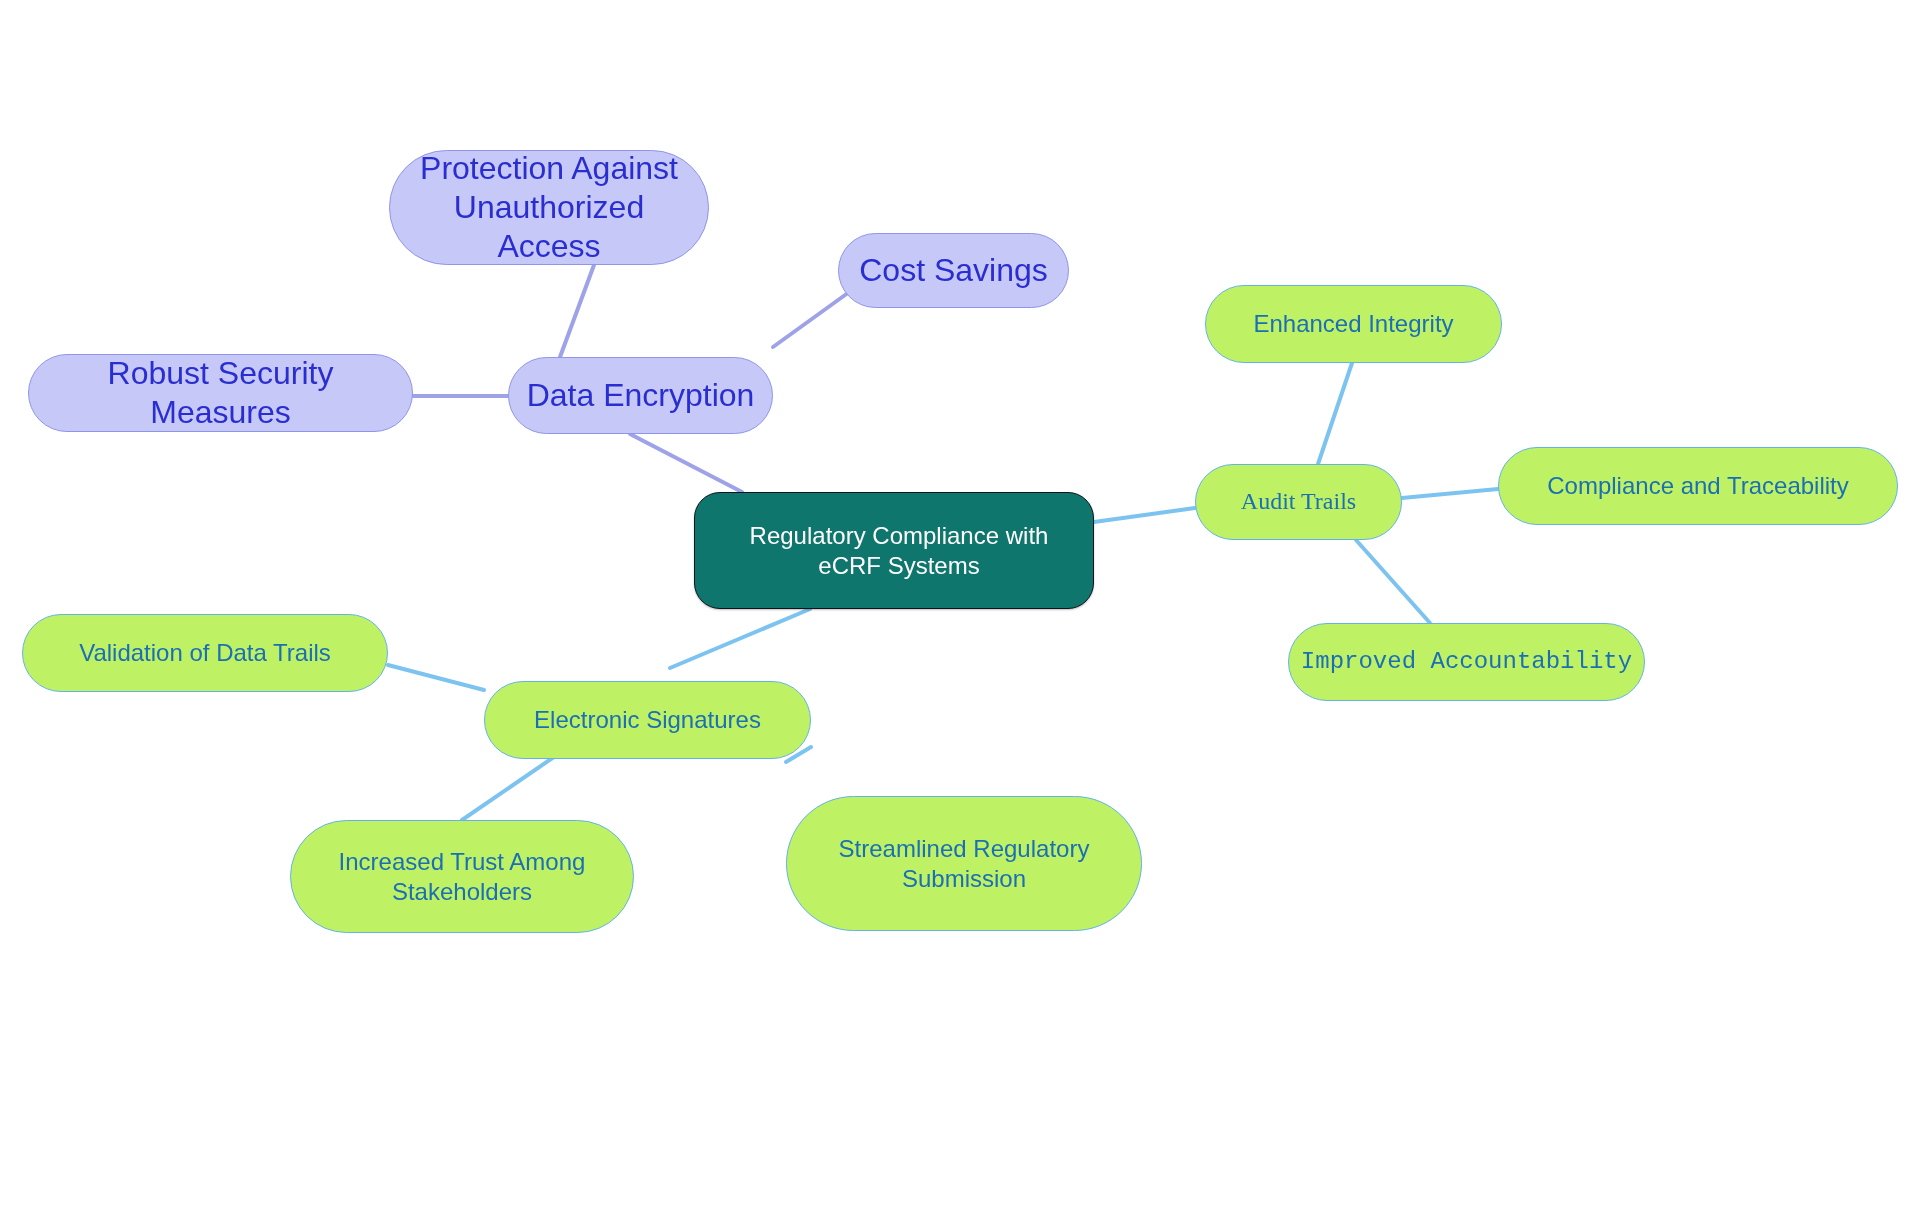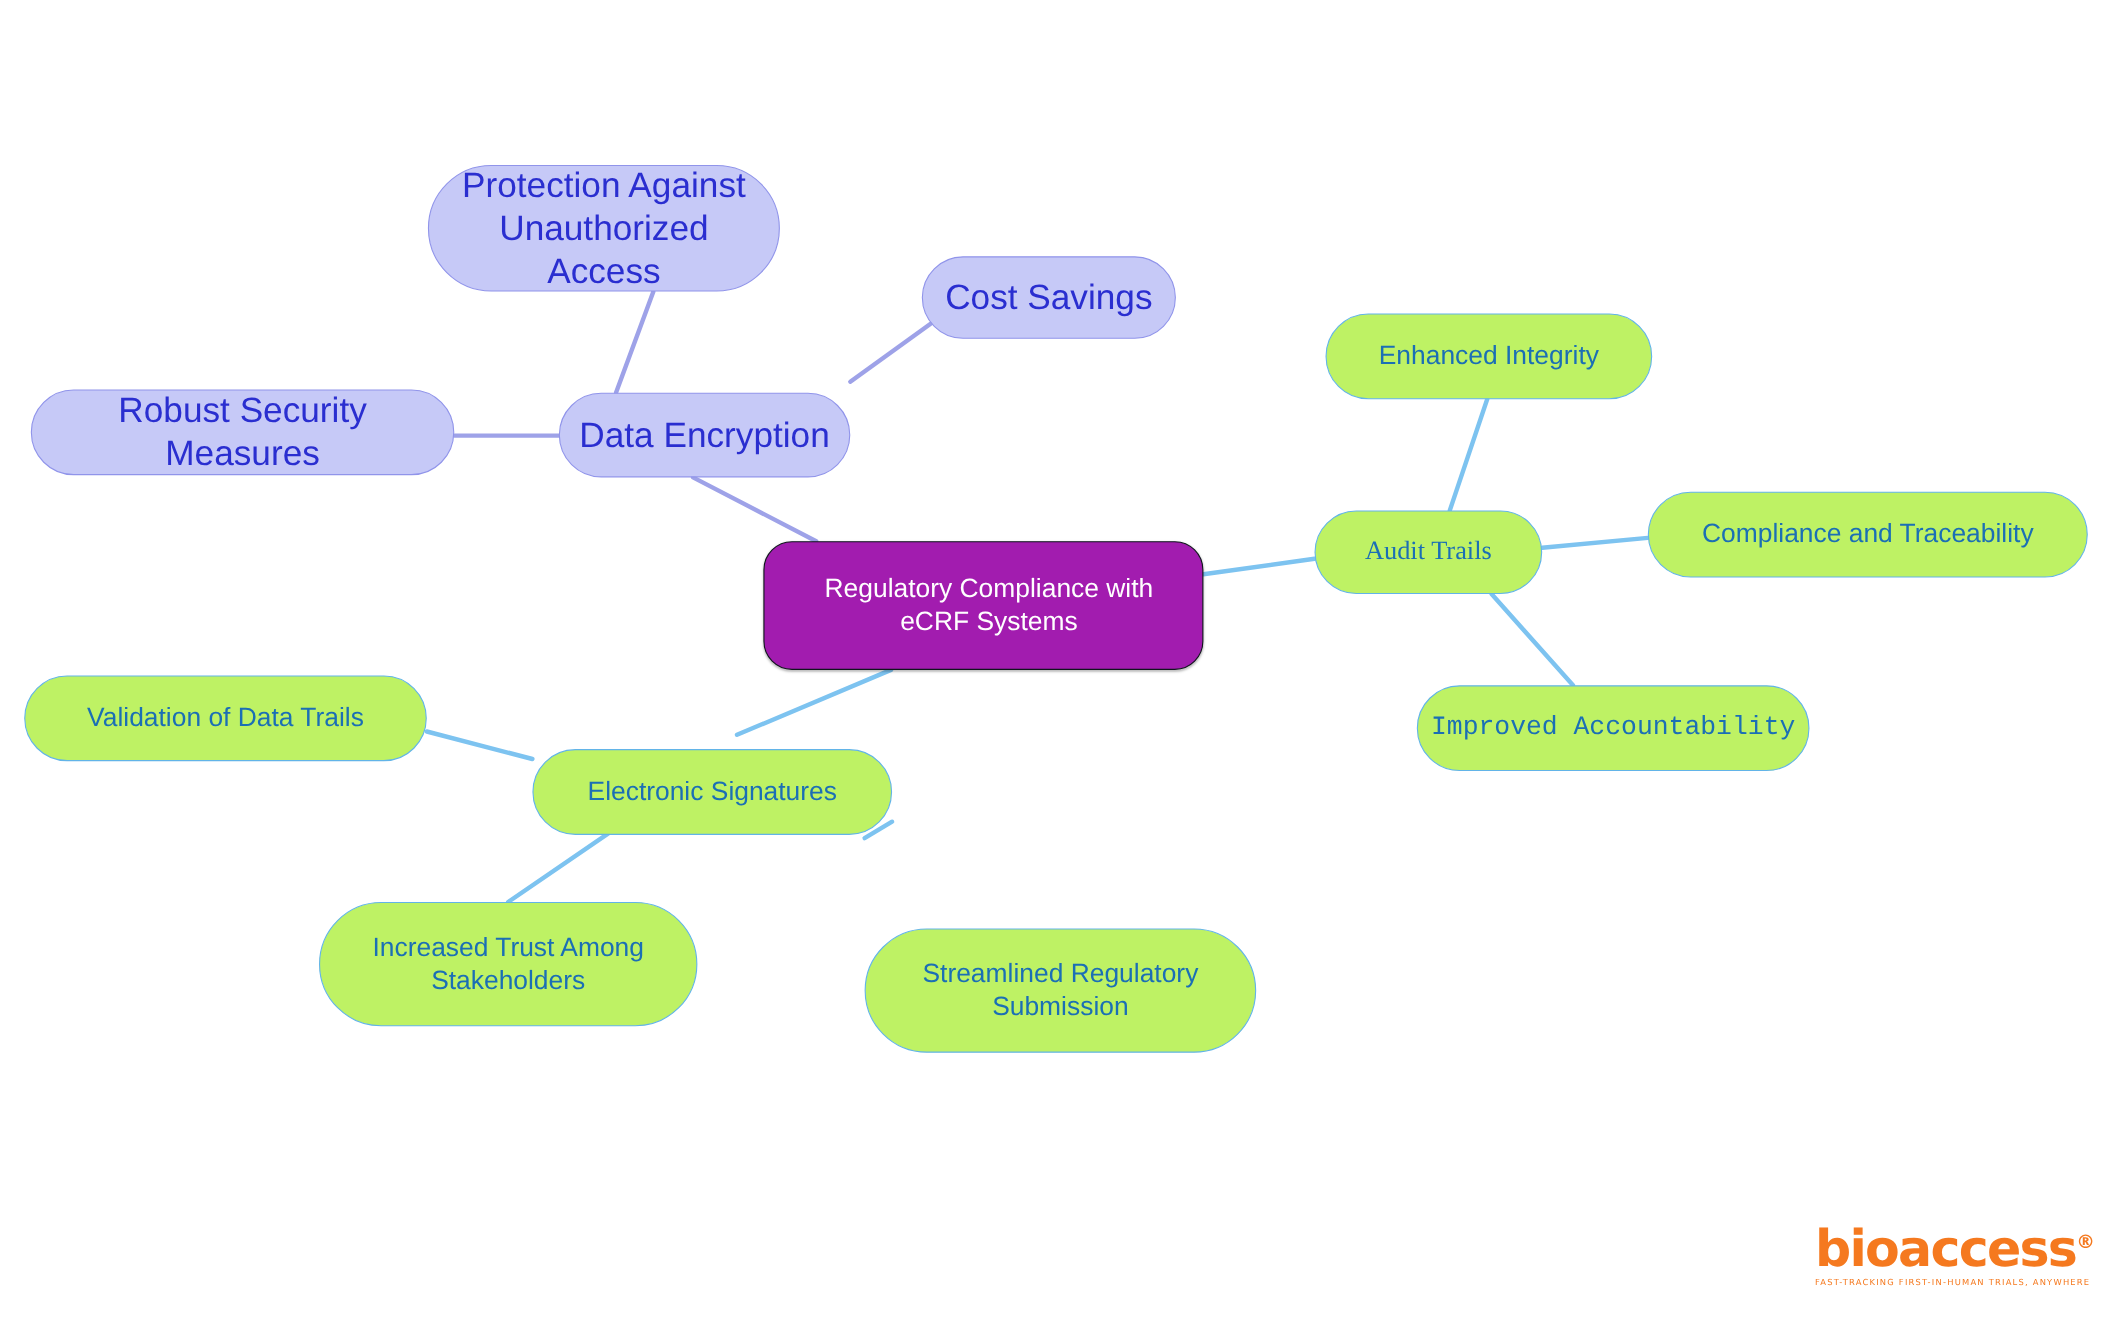--- a/index.html
+++ b/index.html
@@ -34,21 +34,21 @@
     display: flex;
     align-items: center;
     justify-content: center;
     text-align: center;
     border-radius: 999px;
     line-height: 1.22;
     white-space: pre-line;
     padding: 0 10px;
   }
   .node.root {
-    background: #a21caf;
+    background: #0f766e;
     border: 1px solid #0f141c;
     color: #ffffff;
     border-radius: 26px;
     font-size: 24px;
     box-shadow: 0 1px 2px rgba(0,0,0,0.25);
     padding-left: 20px;
   }
   .node.purple {
     background: #c6c9f7;
     border: 1.5px solid #9094ea;
@@ -124,22 +124,18 @@
       <div class="node purple" style="left: 838px; top: 233px; width: 231px; height: 75px;">Cost Savings</div>
       <div class="node purple" style="left: 28px; top: 354px; width: 385px; height: 78px;">Robust Security Measures</div>
       <div class="node blue" style="left: 1195px; top: 464px; width: 207px; height: 76px; font-family: Liberation Serif, serif;">Audit Trails</div>
       <div class="node blue" style="left: 1205px; top: 285px; width: 297px; height: 78px;">Enhanced Integrity</div>
       <div class="node blue" style="left: 1498px; top: 447px; width: 400px; height: 78px;">Compliance and Traceability</div>
       <div class="node blue" style="left: 1288px; top: 623px; width: 357px; height: 78px; font-family: Liberation Mono, monospace;">Improved Accountability</div>
       <div class="node blue" style="left: 484px; top: 681px; width: 327px; height: 78px;">Electronic Signatures</div>
       <div class="node blue" style="left: 22px; top: 614px; width: 366px; height: 78px;">Validation of Data Trails</div>
       <div class="node blue" style="left: 290px; top: 820px; width: 344px; height: 113px;">Increased Trust Among
 Stakeholders</div>
-      <div class="node blue" style="left: 786px; top: 796px; width: 356px; height: 113px; margin-top: 48px;">Streamlined Regulatory
+      <div class="node blue" style="left: 786px; top: 796px; width: 356px; height: 135px;">Streamlined Regulatory
 Submission</div>
     </div>
 
-  <div class="logo">
-    <div class="logo-word"><span>bioaccess</span><span class="logo-reg">®</span></div>
-    <div class="logo-tag">FAST-TRACKING FIRST-IN-HUMAN TRIALS, ANYWHERE</div>
-  </div>
 
 </div>
 
 </body></html>

